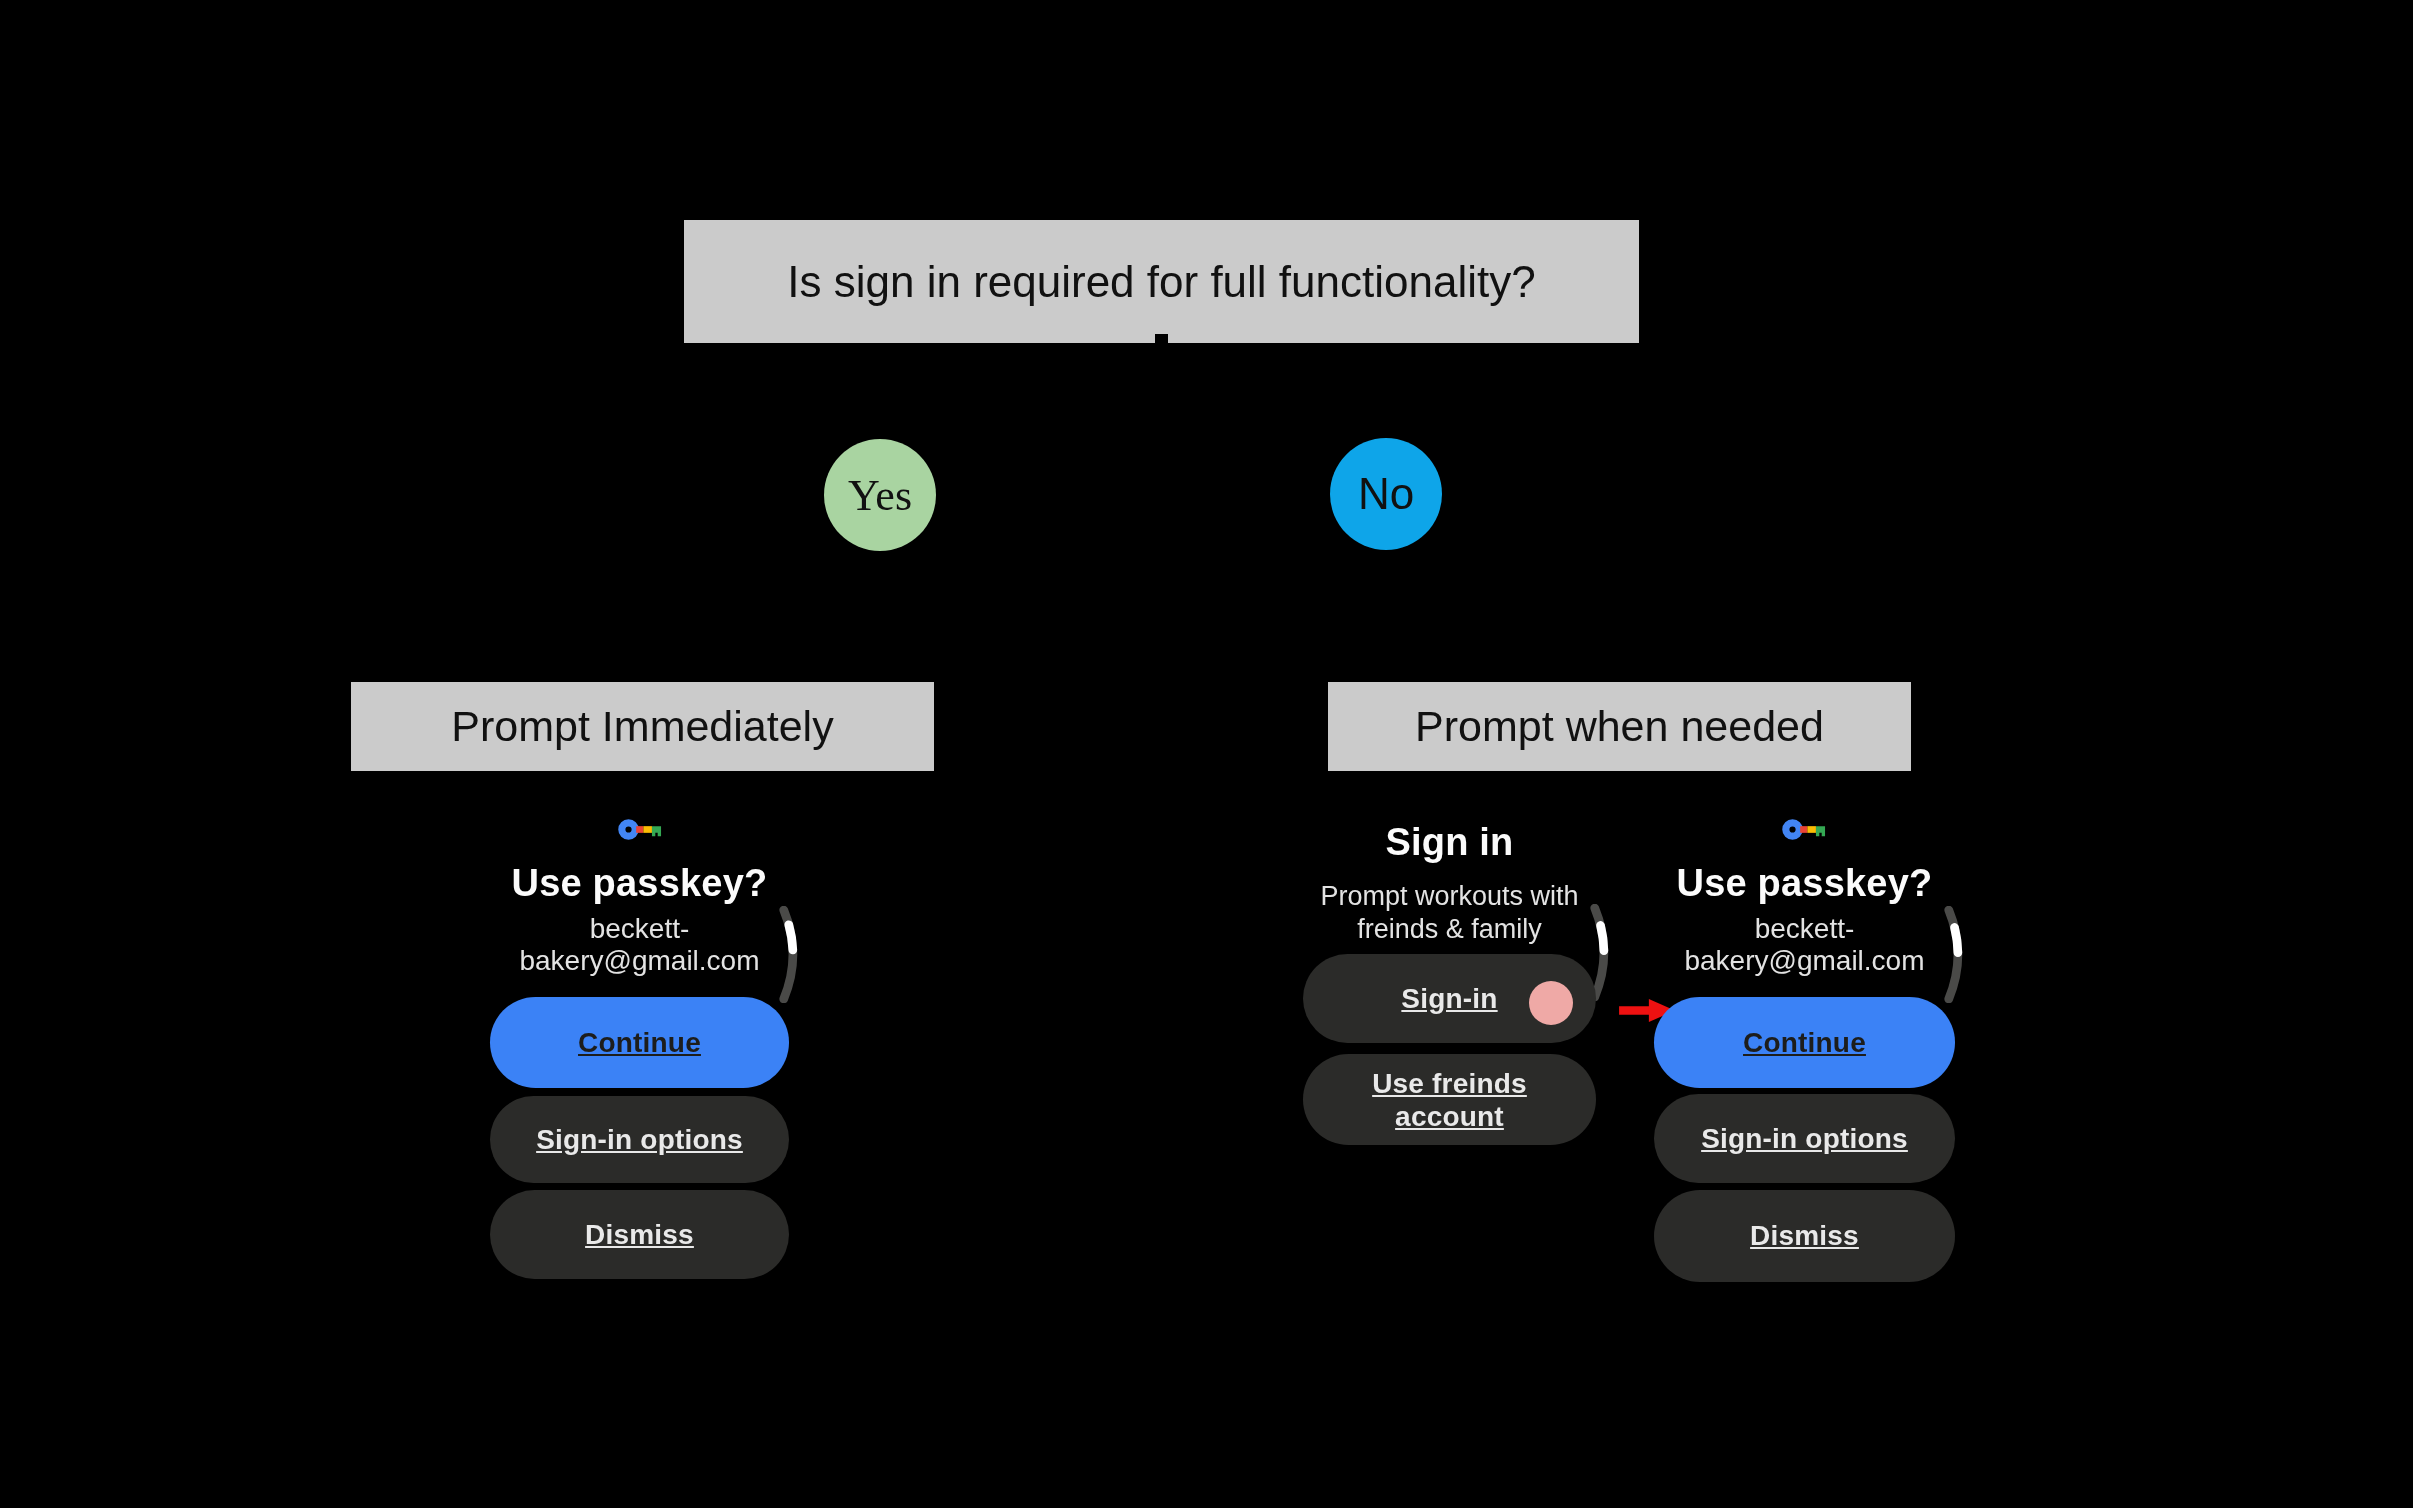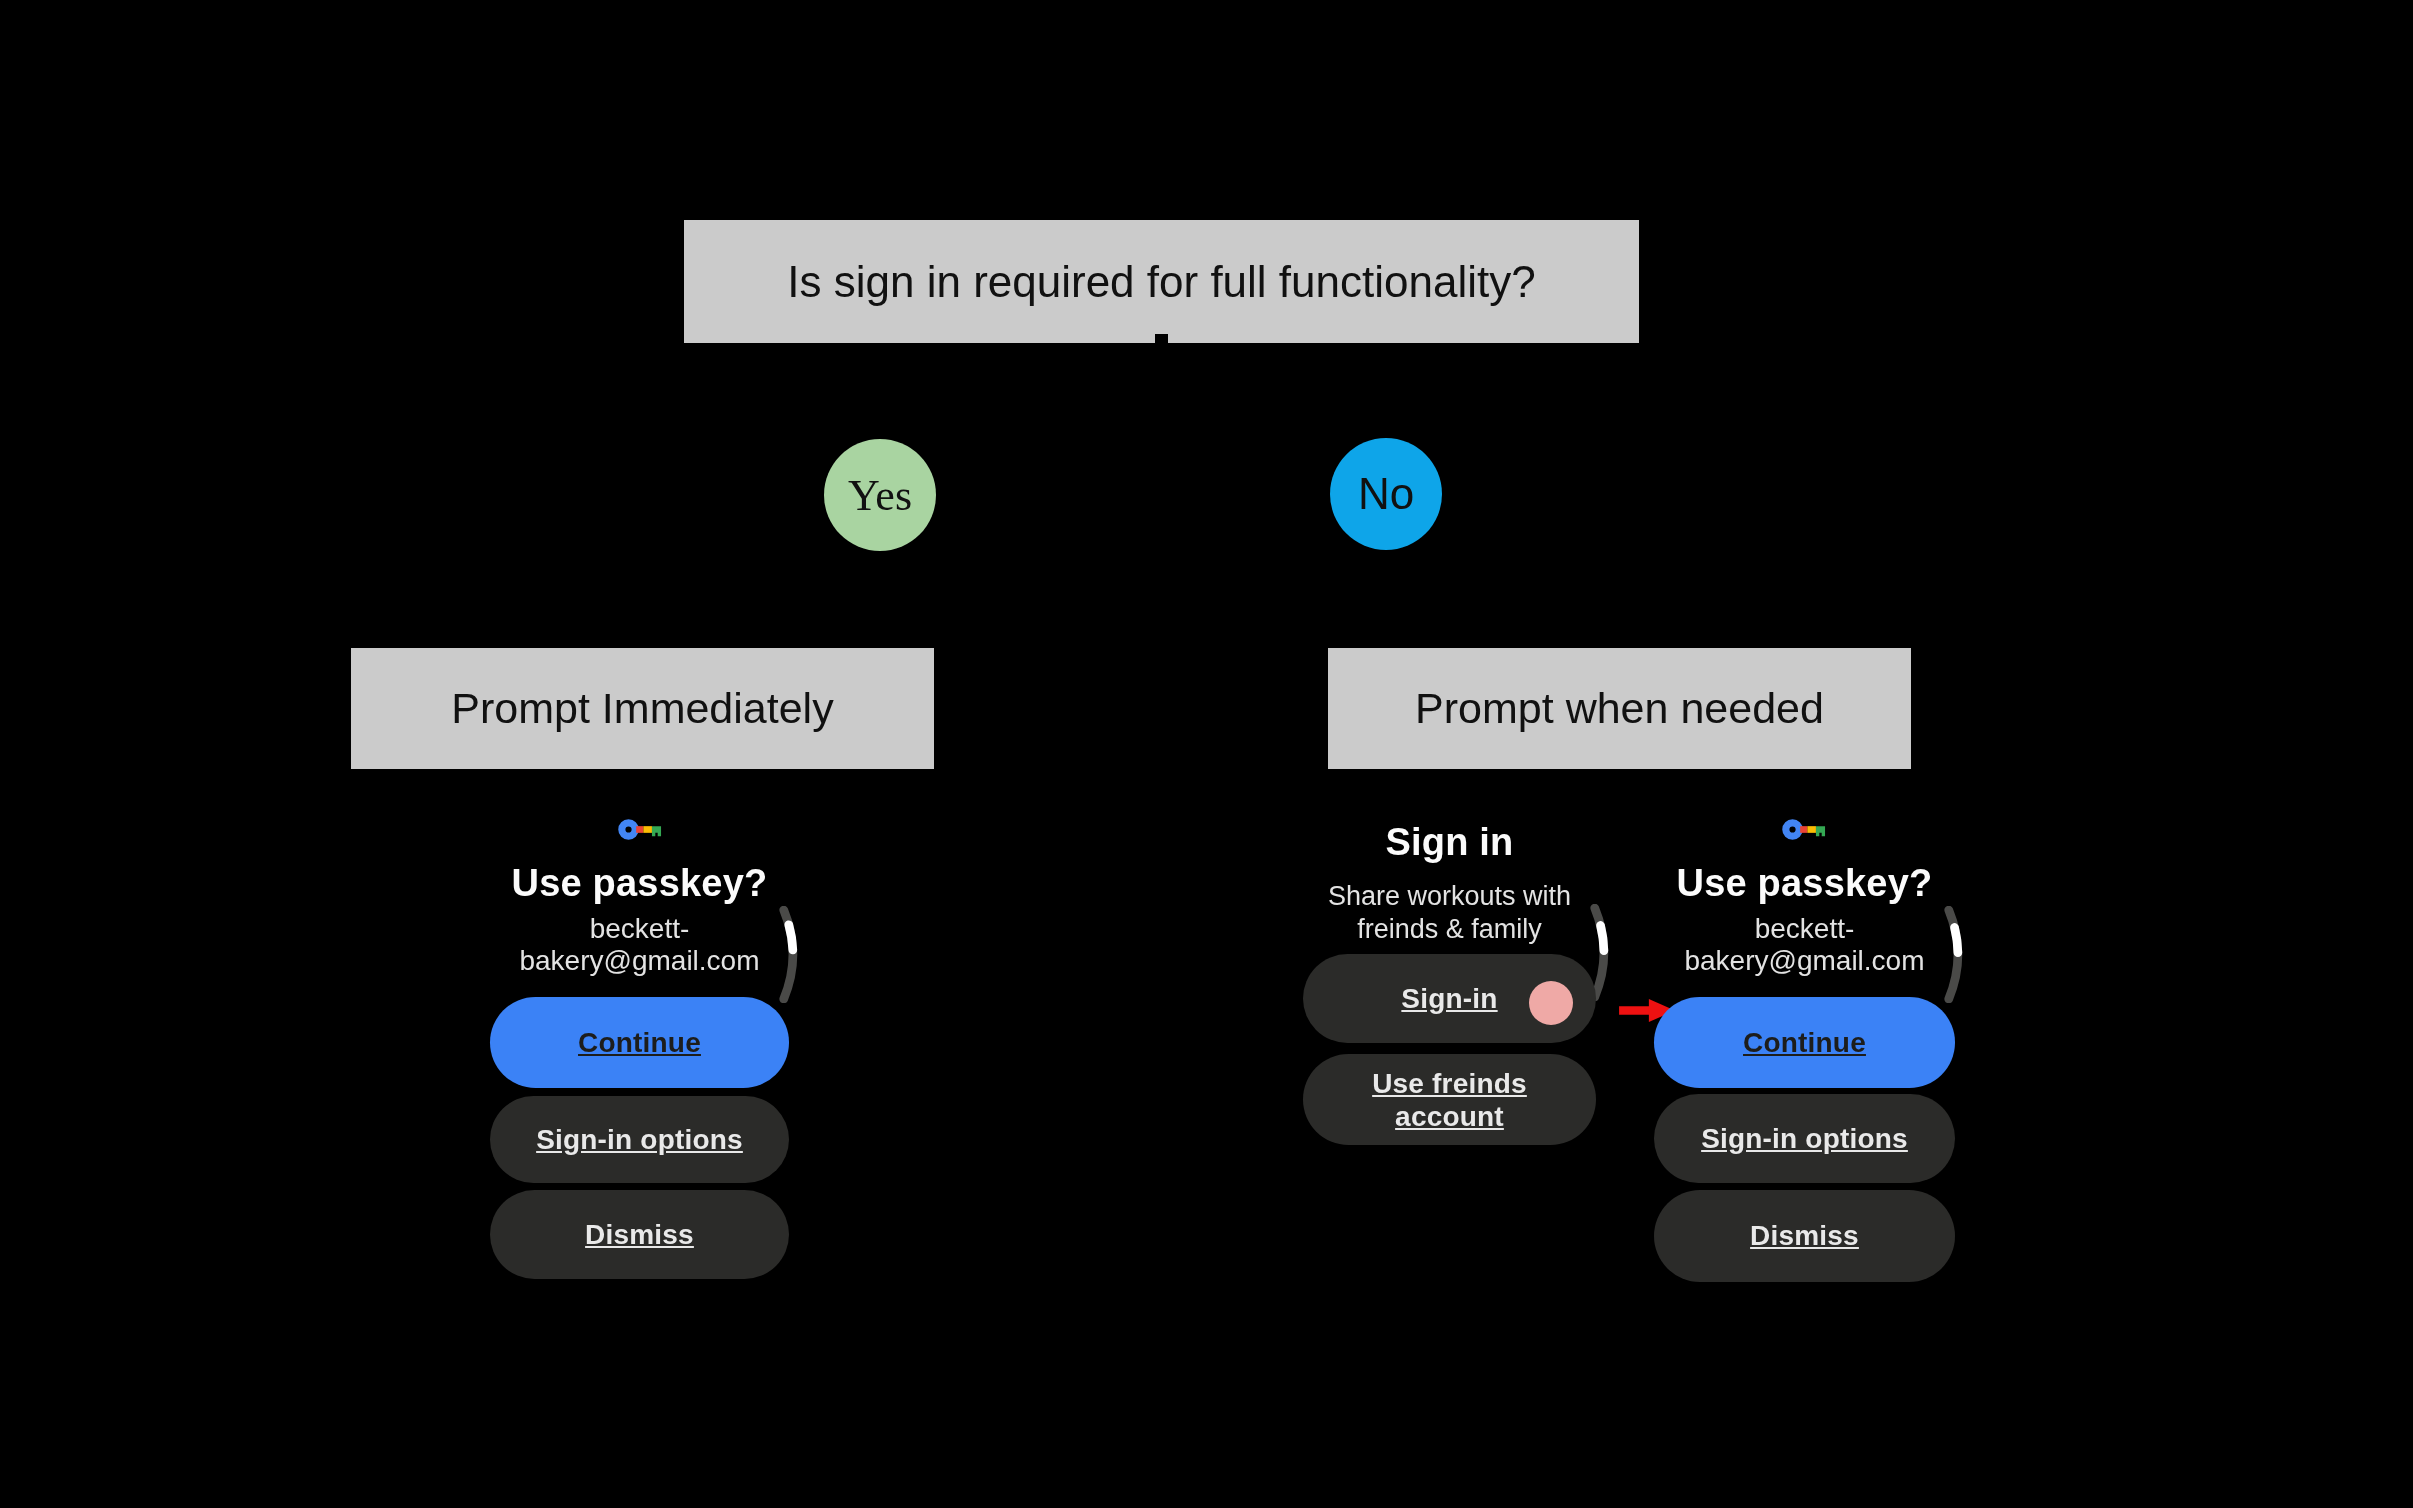--- a/index.html
+++ b/index.html
@@ -14,21 +14,21 @@
   .abs{position:absolute;}
 
   
   .flowbox{
     background:#cbcbcb;
     color:#111;
     display:flex;align-items:center;justify-content:center;
     text-align:center;
   }
   .flowbox.title{left:684px;top:220px;width:955px;height:123px;font-size:44px;}
-  .flowbox.branch{width:583px;height:121px;font-size:43px;}
+  .flowbox.branch{width:583px;height:89px;font-size:43px;margin-top:34px;}
   .flowbox.branch.left{left:351px;top:648px;}
   .flowbox.branch.right{left:1328px;top:648px;}
 
   .stub{background:#000;width:12.6px;height:8.7px;}
 
   .decision{
     width:112px;height:112px;border-radius:50%;
     display:flex;align-items:center;justify-content:center;
     color:#111;font-size:44px;
   }
@@ -116,21 +116,21 @@
     </div>
     <div class="abs pill dark" style="left:490px;top:1190px;width:299px;height:89px;">
       <span>Dismiss</span>
     </div>
   </div>
 
   <div>
     <div class="abs w-title" style="left:1300px;top:826px;width:299px;">Sign in</div>
 
     <div class="abs w-sub" style="left:1290px;top:880px;width:319px;font-size:27px;line-height:33px;">
-      <div>Share workouts with</div>
+      <div>Prompt workouts with</div>
       <div>freinds &amp; family</div>
     </div>
 
     <svg class="abs" style="left:1587px;top:904px;" width="29" height="97" viewBox="0 0 30 100">
       <path d="M8,4 Q27,50 8,96" fill="none" stroke="#4a4a48" stroke-width="9" stroke-linecap="round"></path>
       <path d="M8,4 Q27,50 8,96" fill="none" stroke="#ffffff" stroke-width="9" stroke-linecap="round" pathLength="100" stroke-dasharray="28 72" stroke-dashoffset="-20"></path>
     </svg>
 
     <div class="abs pill dark" style="left:1303px;top:954px;width:293px;height:89px;">
       <span>Sign-in</span>

